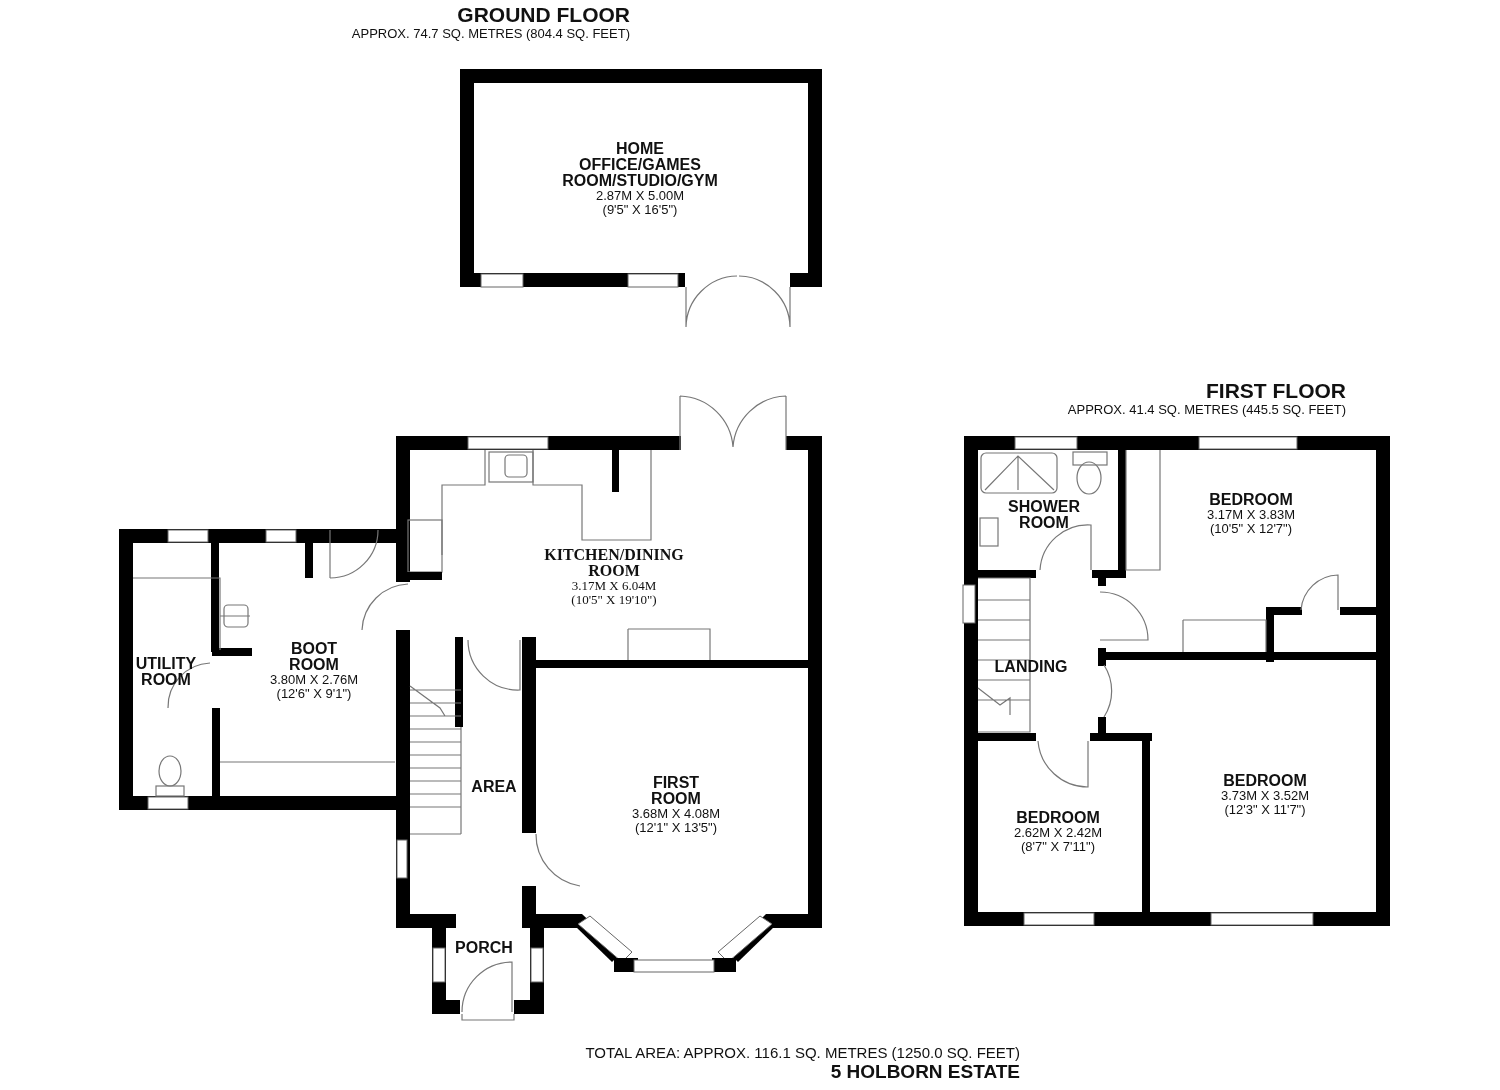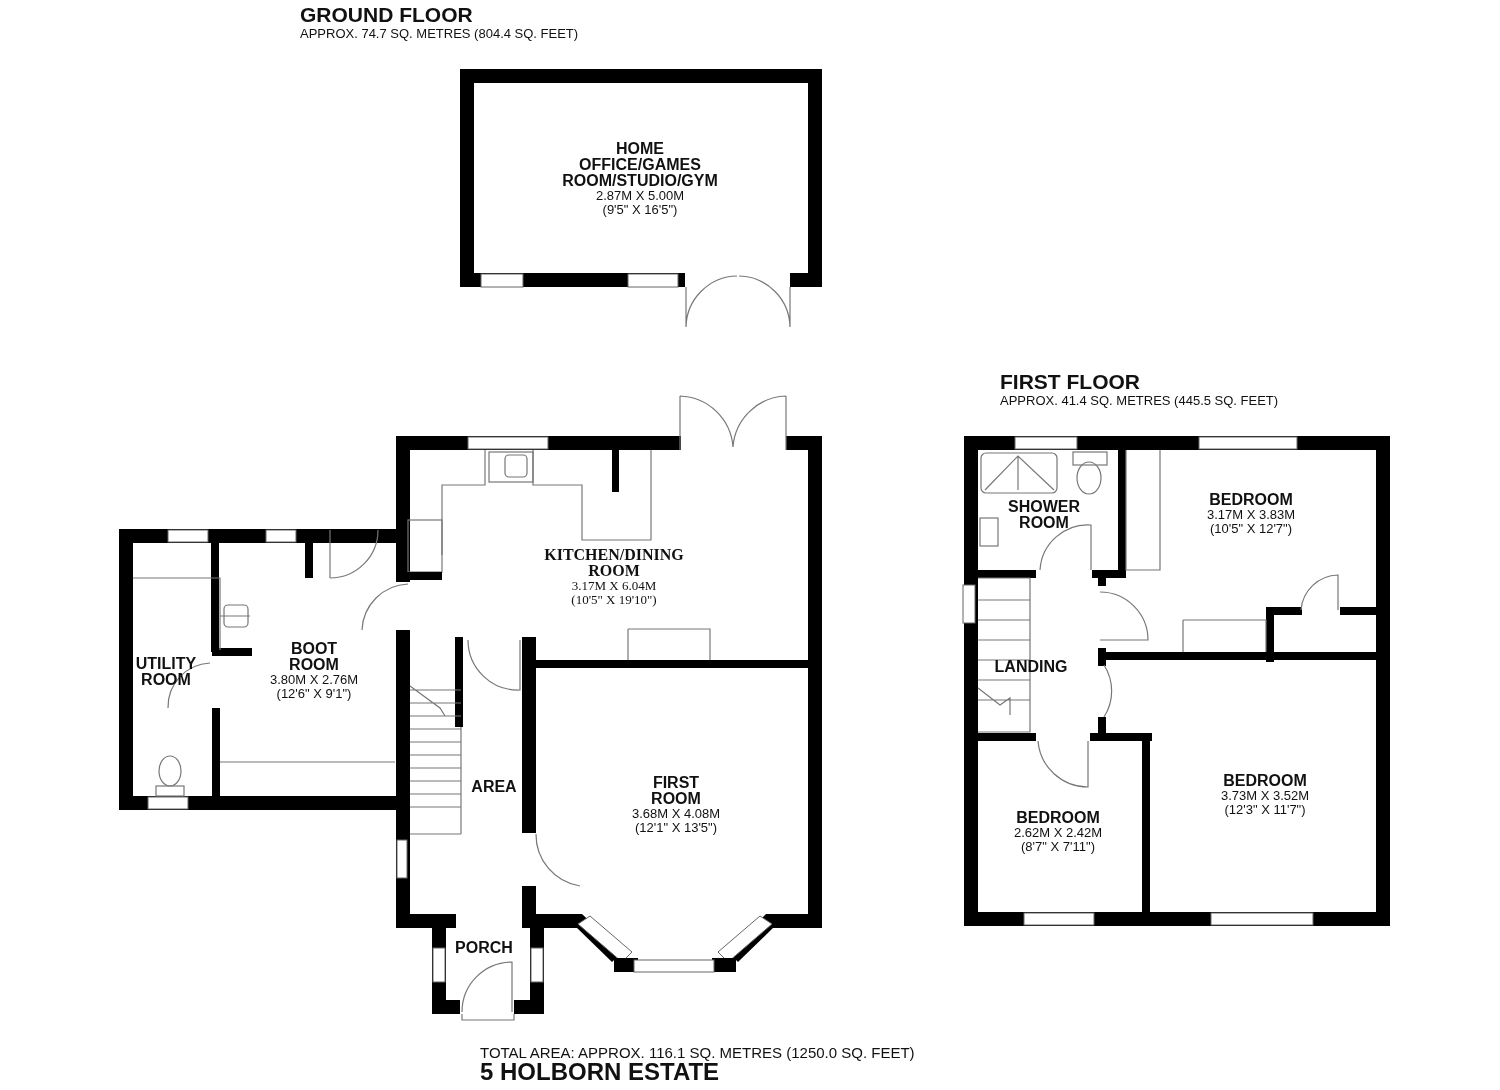--- a/index.html
+++ b/index.html
@@ -1,36 +1,36 @@
 <!DOCTYPE html>
 <html><head>
 <meta charset="utf-8">
 <style>
   html, body { margin: 0; padding: 0; background: #ffffff; }
   body { width: 1500px; height: 1090px; position: relative; overflow: hidden; font-family: "Liberation Sans", sans-serif; color: #111; }
-  .abs { position: absolute; text-align: left; white-space: nowrap; }
+  .abs { position: absolute; text-align: right; white-space: nowrap; }
   .floor-title { font-weight: bold; font-size: 21px; line-height: 22px; }
   .floor-sub { font-size: 13px; line-height: 15px; }
   .room-label { position: absolute; text-align: center; transform: translateX(-50%); white-space: nowrap; }
   .room-name { font-weight: bold; font-size: 16px; line-height: 16px; }
   .room-dim { font-size: 13px; line-height: 14px; }
   svg { position: absolute; left: 0; top: 0; }
   .wall { fill: #000; }
   .thin { fill: none; stroke: #777; stroke-width: 1.2; }
   .win { fill: #fff; stroke: #666; stroke-width: 1; }
 </style>
 </head>
 <body>
 
 <div class="abs" style="left:300px; top:4px; width:330px;">
   <div class="floor-title">GROUND FLOOR</div>
   <div class="floor-sub">APPROX. 74.7 SQ. METRES (804.4 SQ. FEET)</div>
 </div>
 
-<div class="abs" style="left:1000px; top:371px; width:346px;">
+<div class="abs" style="left:1000px; top:380px; width:346px;">
   <div class="floor-title">FIRST FLOOR</div>
   <div class="floor-sub">APPROX. 41.4 SQ. METRES (445.5 SQ. FEET)</div>
 </div>
 
 <svg width="1500" height="1090" viewBox="0 0 1500 1090">
 
   <g>
     <rect class="wall" x="460" y="69" width="362" height="14"></rect>
     <rect class="wall" x="460" y="69" width="14" height="218"></rect>
     <rect class="wall" x="808" y="69" width="14" height="218"></rect>
@@ -226,14 +226,14 @@
 </div>
 
 <div class="room-label" style="left:1265px; top:773px;">
   <div class="room-name">BEDROOM</div>
   <div class="room-dim">3.73M X 3.52M</div>
   <div class="room-dim">(12'3" X 11'7")</div>
 </div>
 
 <div class="abs" style="left:480px; top:1044px; width:540px;">
   <div style="font-size:15px; line-height:17px;">TOTAL AREA: APPROX. 116.1 SQ. METRES (1250.0 SQ. FEET)</div>
-  <div style="font-size:24px; line-height:22px; font-weight:bold;">5 HOLBORN ESTATE</div>
+  <div style="font-size:19px; line-height:22px; font-weight:bold;">5 HOLBORN ESTATE</div>
 </div>
 
 </body></html>

